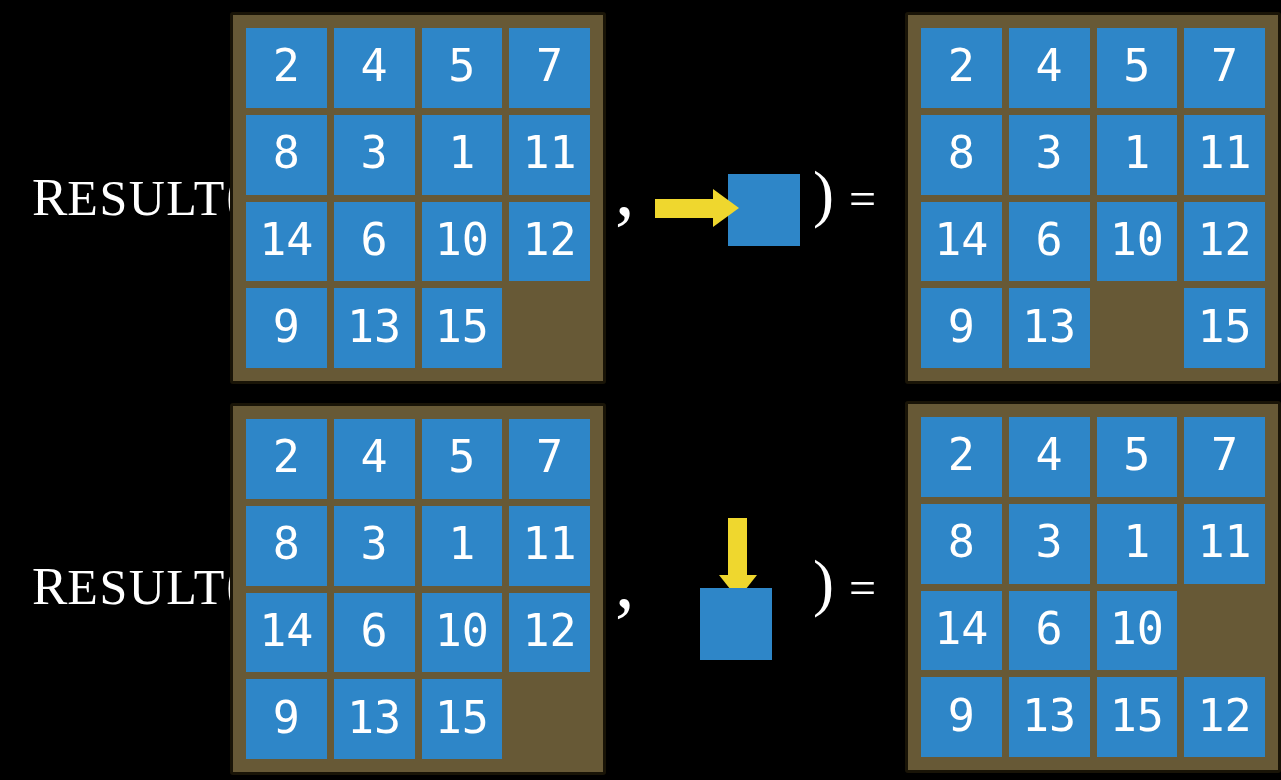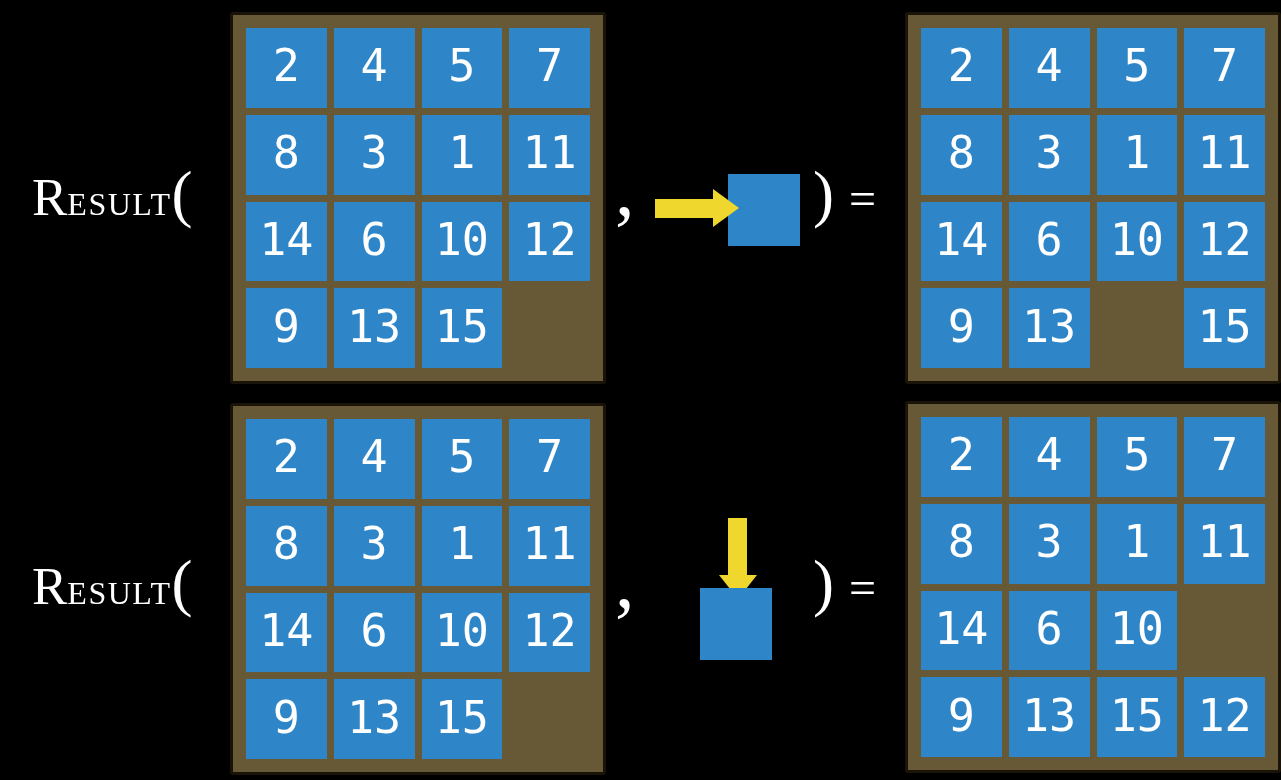--- a/index.html
+++ b/index.html
@@ -3,21 +3,21 @@
 <meta charset="utf-8">
 <style>
   html,body{margin:0;padding:0;background:#000;}
   .canvas{
     position:relative;width:1281px;height:780px;background:#000;overflow:hidden;
     font-family:"Liberation Serif","DejaVu Serif",serif;color:#fff;
   }
   
   .fn{position:absolute;white-space:nowrap;line-height:1;}
   .fn-r{font-size:53px;}
-  .fn-rest{font-size:32px;letter-spacing:1.5px;}
+  .fn-rest{font-size:50px;letter-spacing:1.5px;}
   .paren{font-size:63px;font-weight:400;}
   .eq{font-size:48px;margin-left:15px;}
   .comma{position:absolute;font-size:78px;line-height:1;}
   
   .board{
     position:absolute;width:376px;height:372px;box-sizing:border-box;
     background:#675936;border:3px solid #191407;border-radius:3px;
     padding:13px;display:grid;grid-template-columns:repeat(4,1fr);
     grid-template-rows:repeat(4,1fr);gap:7px;
   }

